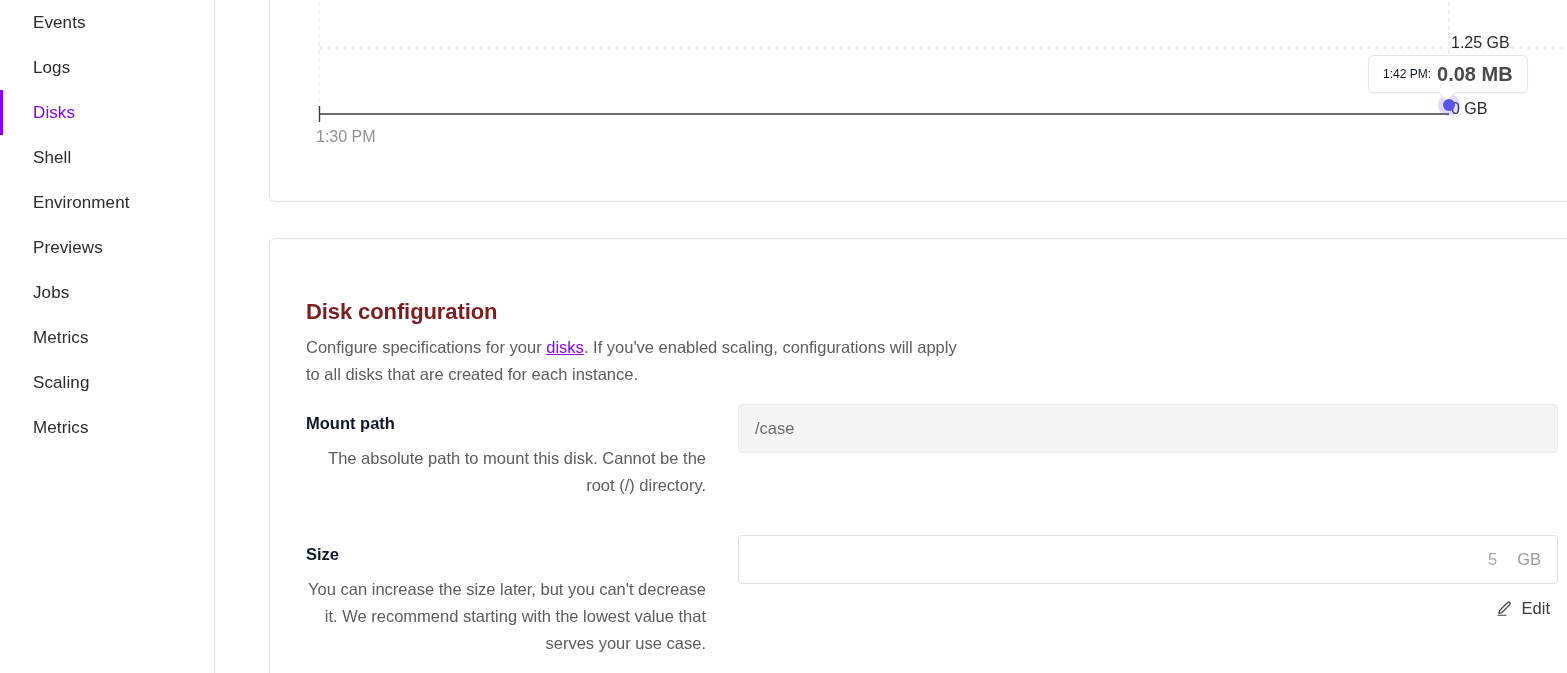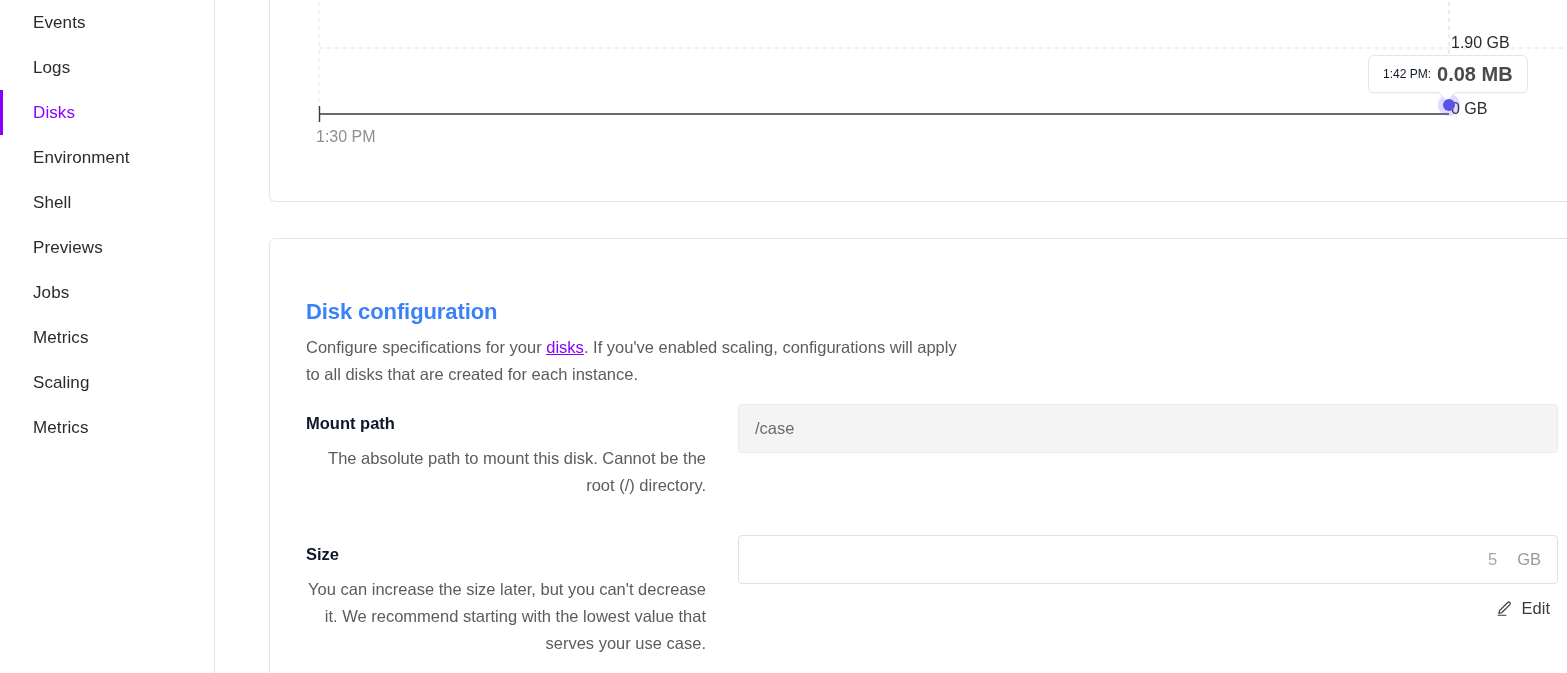--- a/index.html
+++ b/index.html
@@ -141,21 +141,21 @@
   }
 
   
   .config-inner { position: absolute; left: 0; top: 0; width:100%; height:100%; }
 
   .section-title {
     position: absolute;
     left: 36px; top: 42px;
     font-size: 22px;
     font-weight: bold;
-    color: #3b82f6;
+    color: #7f1d1d;
     letter-spacing: -.1px;
   }
   .section-desc {
     position: absolute;
     left: 36px; top: 78px;
     width: 660px;
     font-size: 16.5px;
     line-height: 27px;
     color: #5c5c5c;
   }
@@ -239,24 +239,24 @@
         <div class="nav-item">
           <span class="nav-label">Events</span>
         </div>
         <div class="nav-item">
           <span class="nav-label">Logs</span>
         </div>
         <div class="nav-item active">
           <span class="nav-label">Disks</span>
         </div>
         <div class="nav-item">
+          <span class="nav-label">Shell</span>
+        </div>
+        <div class="nav-item">
           <span class="nav-label">Environment</span>
-        </div>
-        <div class="nav-item">
-          <span class="nav-label">Shell</span>
         </div>
         <div class="nav-item">
           <span class="nav-label">Previews</span>
         </div>
         <div class="nav-item">
           <span class="nav-label">Jobs</span>
         </div>
         <div class="nav-item">
           <span class="nav-label">Metrics</span>
         </div>
@@ -280,21 +280,21 @@
 
           <line x1="49" y1="0" x2="49" y2="264" stroke="#e4e4e4" stroke-width="1" stroke-dasharray="4 4"></line>
 
           <line x1="1179" y1="0" x2="1179" y2="256" stroke="#d8d8d8" stroke-width="1" stroke-dasharray="4 4"></line>
 
           <line x1="49" y1="264" x2="1179" y2="264" stroke="#3a3a3a" stroke-width="1.4"></line>
 
           <line x1="49.5" y1="256" x2="49.5" y2="272" stroke="#3a3a3a" stroke-width="1.4"></line>
         </svg>
 
-        <div class="axis-y-top">1.90 GB</div>
+        <div class="axis-y-top">1.25 GB</div>
 
         <div class="axis-y-bottom">0 GB</div>
 
         <div class="axis-x-label">1:30 PM</div>
 
         <div class="chart-dot-halo"></div>
         <div class="chart-dot"></div>
 
         <div class="tooltip">
           <span class="tooltip-time">1:42 PM:</span>

